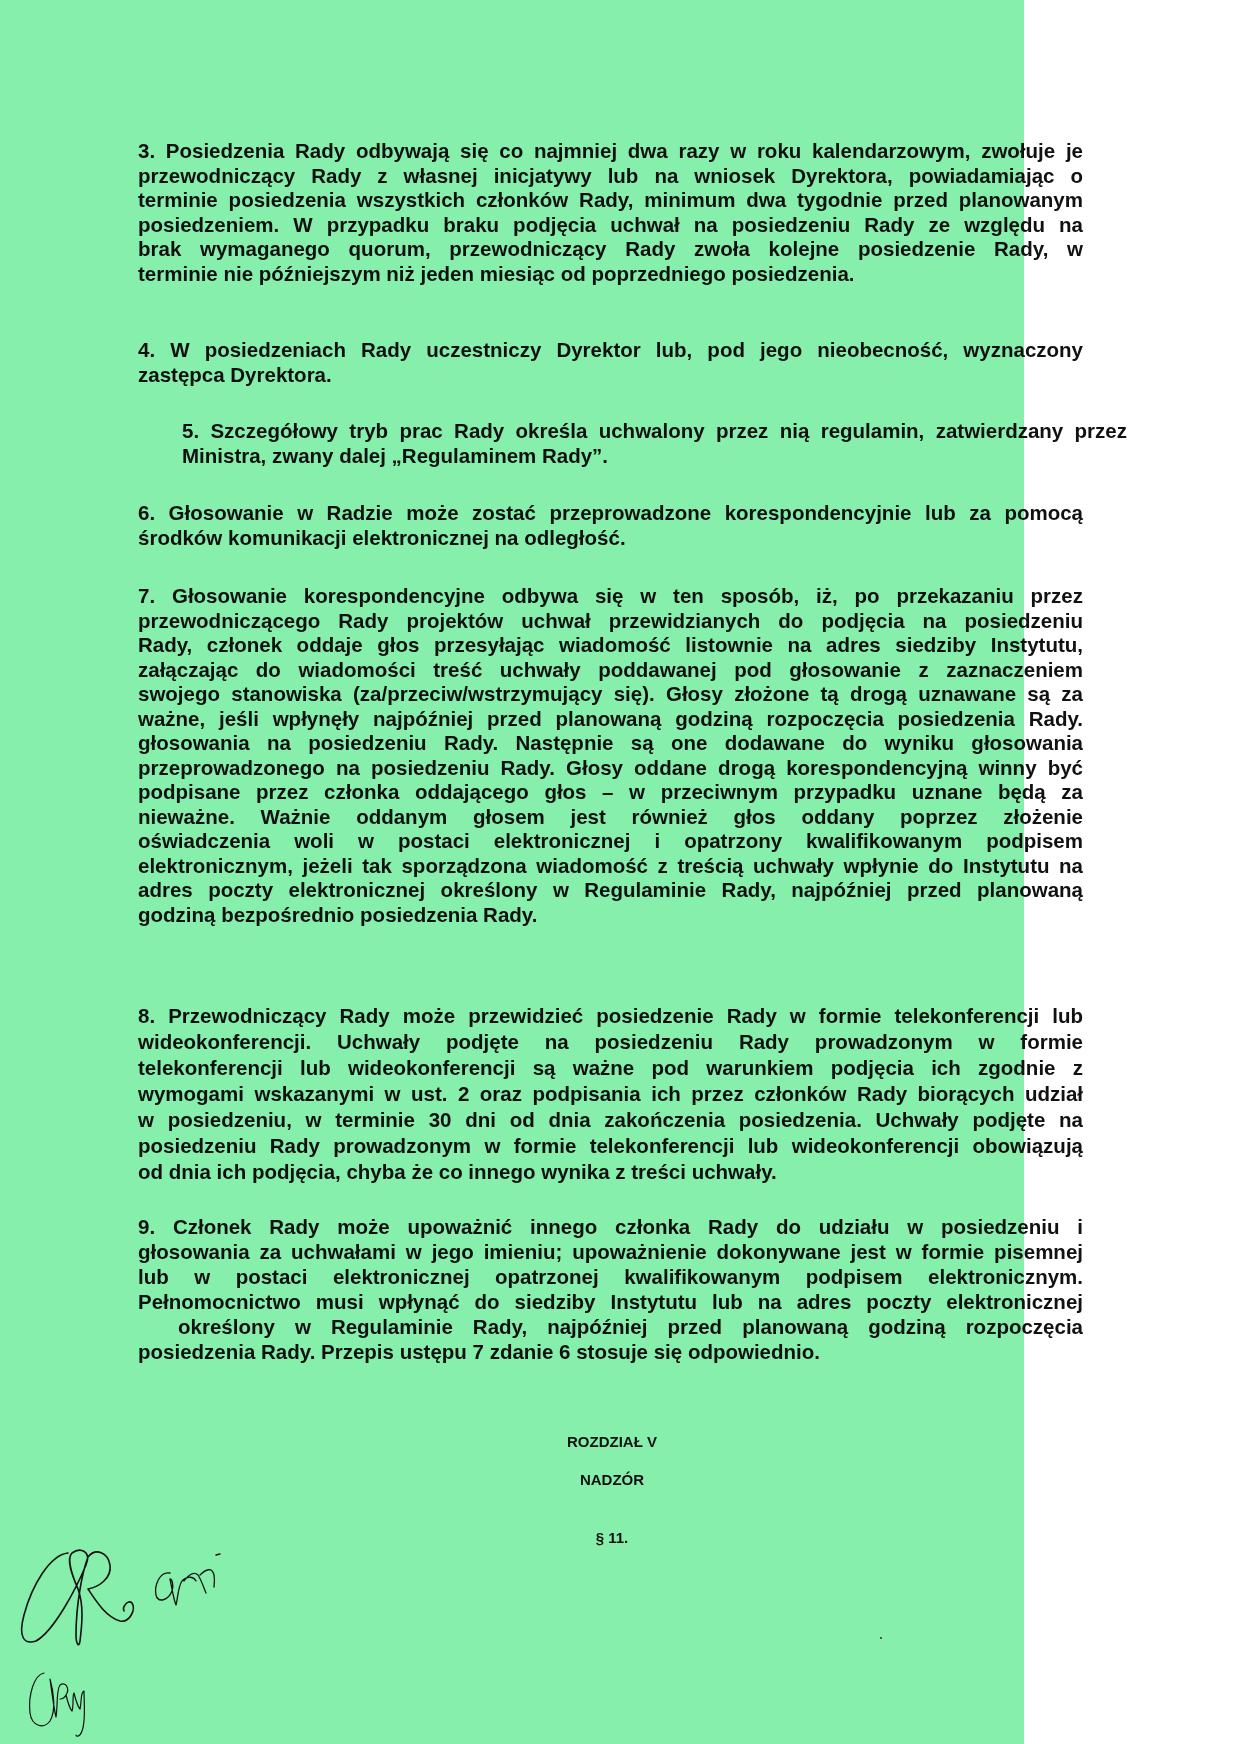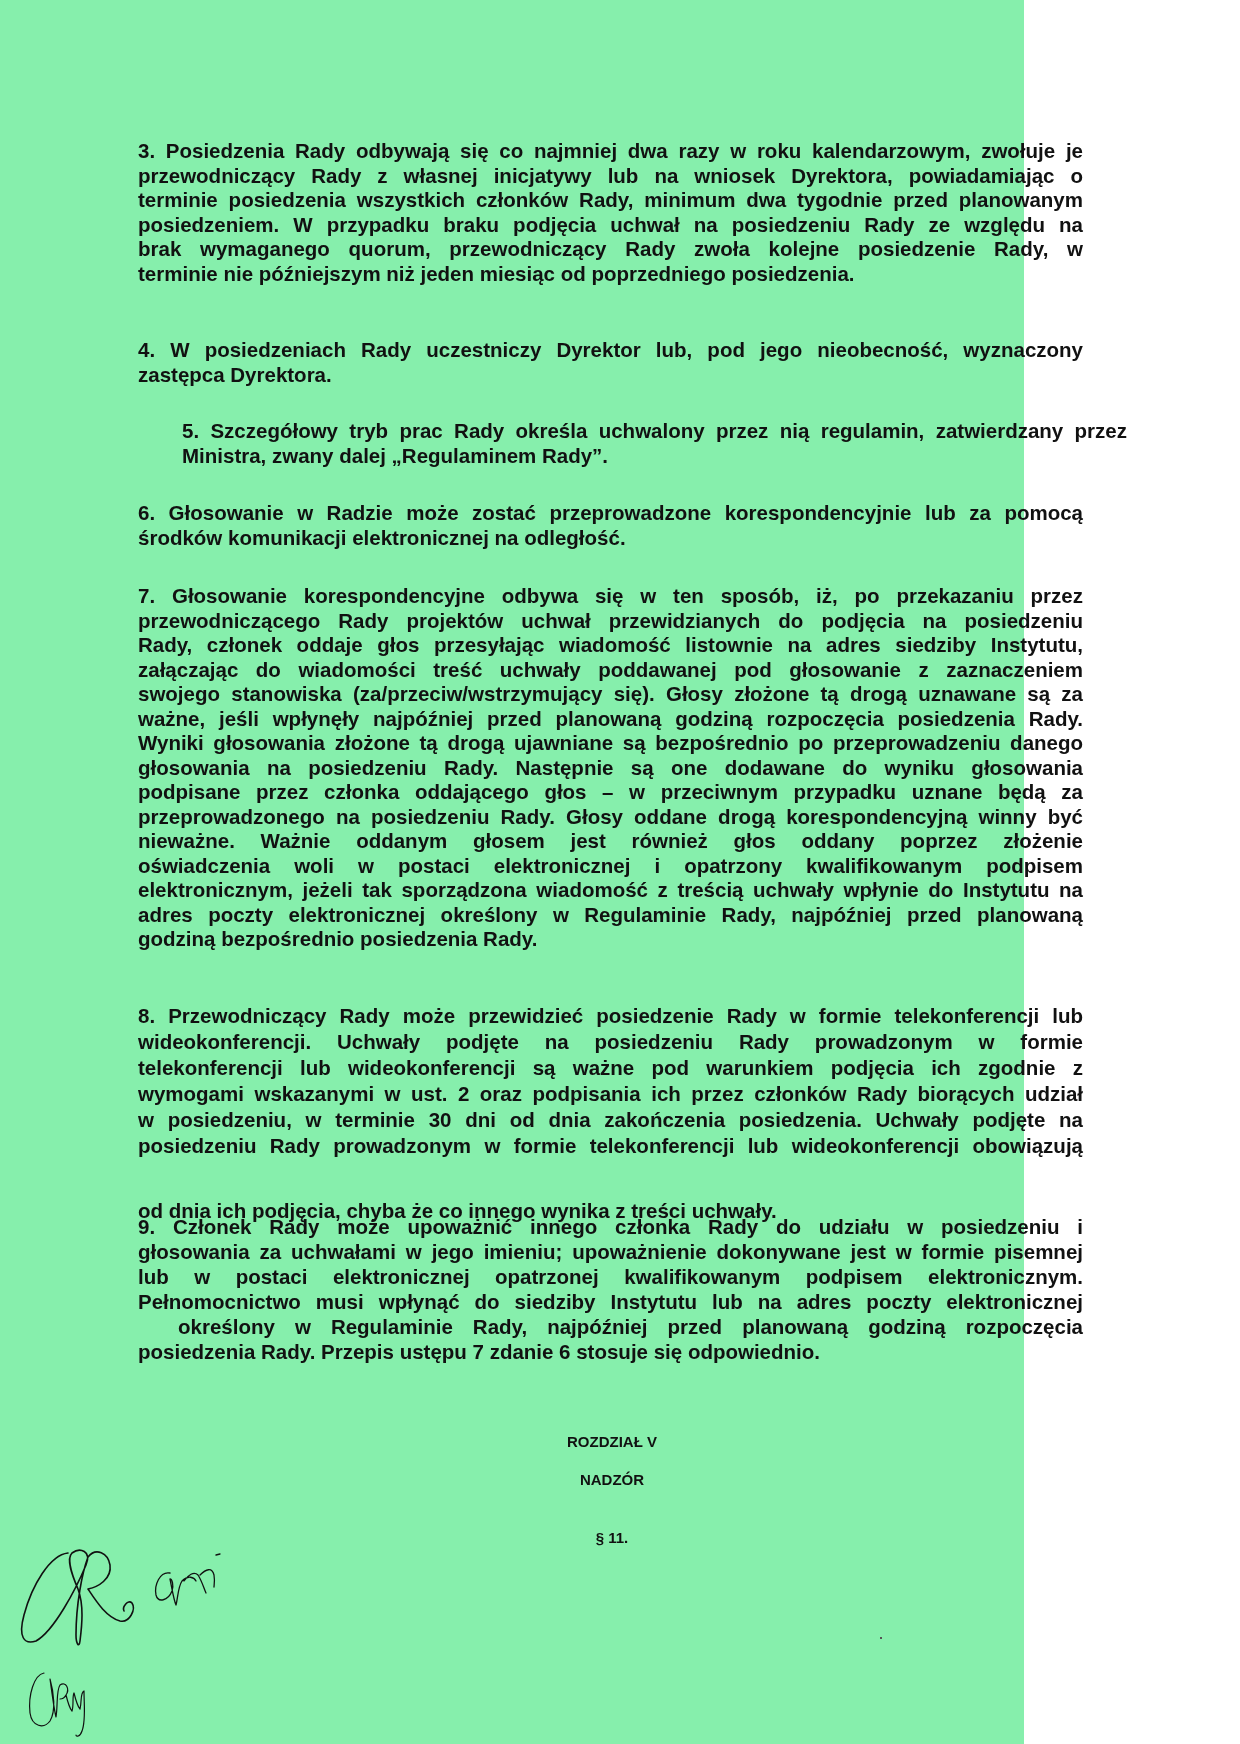--- a/index.html
+++ b/index.html
@@ -90,39 +90,38 @@
     <span class="line last">środków komunikacji elektronicznej na odległość.</span>
   </div>
 
   <div class="para" style="top:584px;">
     <span class="line">7. Głosowanie korespondencyjne odbywa się w ten sposób, iż, po przekazaniu przez</span>
     <span class="line">przewodniczącego Rady projektów uchwał przewidzianych do podjęcia na posiedzeniu</span>
     <span class="line">Rady, członek oddaje głos przesyłając wiadomość listownie na adres siedziby Instytutu,</span>
     <span class="line">załączając do wiadomości treść uchwały poddawanej pod głosowanie z zaznaczeniem</span>
     <span class="line">swojego stanowiska (za/przeciw/wstrzymujący się). Głosy złożone tą drogą uznawane są za</span>
     <span class="line">ważne, jeśli wpłynęły najpóźniej przed planowaną godziną rozpoczęcia posiedzenia Rady.</span>
-    <span class="line">Wyniki głosowania złożone tą drogą ujawniane są bezpośrednio po przeprowadzeniu danego</span>
     <span class="line">głosowania na posiedzeniu Rady. Następnie są one dodawane do wyniku głosowania</span>
+    <span class="line">przeprowadzonego na posiedzeniu Rady. Głosy oddane drogą korespondencyjną winny być</span>
     <span class="line">podpisane przez członka oddającego głos – w przeciwnym przypadku uznane będą za</span>
-    <span class="line">przeprowadzonego na posiedzeniu Rady. Głosy oddane drogą korespondencyjną winny być</span>
     <span class="line">nieważne. Ważnie oddanym głosem jest również głos oddany poprzez złożenie</span>
     <span class="line">oświadczenia woli w postaci elektronicznej i opatrzony kwalifikowanym podpisem</span>
     <span class="line">elektronicznym, jeżeli tak sporządzona wiadomość z treścią uchwały wpłynie do Instytutu na</span>
     <span class="line">adres poczty elektronicznej określony w Regulaminie Rady, najpóźniej przed planowaną</span>
     <span class="line last">godziną bezpośrednio posiedzenia Rady.</span>
   </div>
 
   <div class="para" style="top:1003px; line-height:26px;">
     <span class="line" style="height:26px;">8. Przewodniczący Rady może przewidzieć posiedzenie Rady w formie telekonferencji lub</span>
     <span class="line" style="height:26px;">wideokonferencji. Uchwały podjęte na posiedzeniu Rady prowadzonym w formie</span>
     <span class="line" style="height:26px;">telekonferencji lub wideokonferencji są ważne pod warunkiem podjęcia ich zgodnie z</span>
     <span class="line" style="height:26px;">wymogami wskazanymi w ust. 2 oraz podpisania ich przez członków Rady biorących udział</span>
     <span class="line" style="height:26px;">w posiedzeniu, w terminie 30 dni od dnia zakończenia posiedzenia. Uchwały podjęte na</span>
     <span class="line" style="height:26px;">posiedzeniu Rady prowadzonym w formie telekonferencji lub wideokonferencji obowiązują</span>
-    <span class="line last" style="height:26px;margin-top:39px;">od dnia ich podjęcia, chyba że co innego wynika z treści uchwały.</span>
+    <span class="line last" style="height:26px;">od dnia ich podjęcia, chyba że co innego wynika z treści uchwały.</span>
   </div>
 
   <div class="para" style="top:1214px; line-height:25px;">
     <span class="line" style="height:25px;">9. Członek Rady może upoważnić innego członka Rady do udziału w posiedzeniu i</span>
     <span class="line" style="height:25px;">głosowania za uchwałami w jego imieniu; upoważnienie dokonywane jest w formie pisemnej</span>
     <span class="line" style="height:25px;">lub w postaci elektronicznej opatrzonej kwalifikowanym podpisem elektronicznym.</span>
     <span class="line" style="height:25px;">Pełnomocnictwo musi wpłynąć do siedziby Instytutu lub na adres poczty elektronicznej</span>
     <span class="line" style="height:25px;margin-left:40px;">określony w Regulaminie Rady, najpóźniej przed planowaną godziną rozpoczęcia</span>
     <span class="line last" style="height:25px;">posiedzenia Rady. Przepis ustępu 7 zdanie 6 stosuje się odpowiednio.</span>
   </div>

